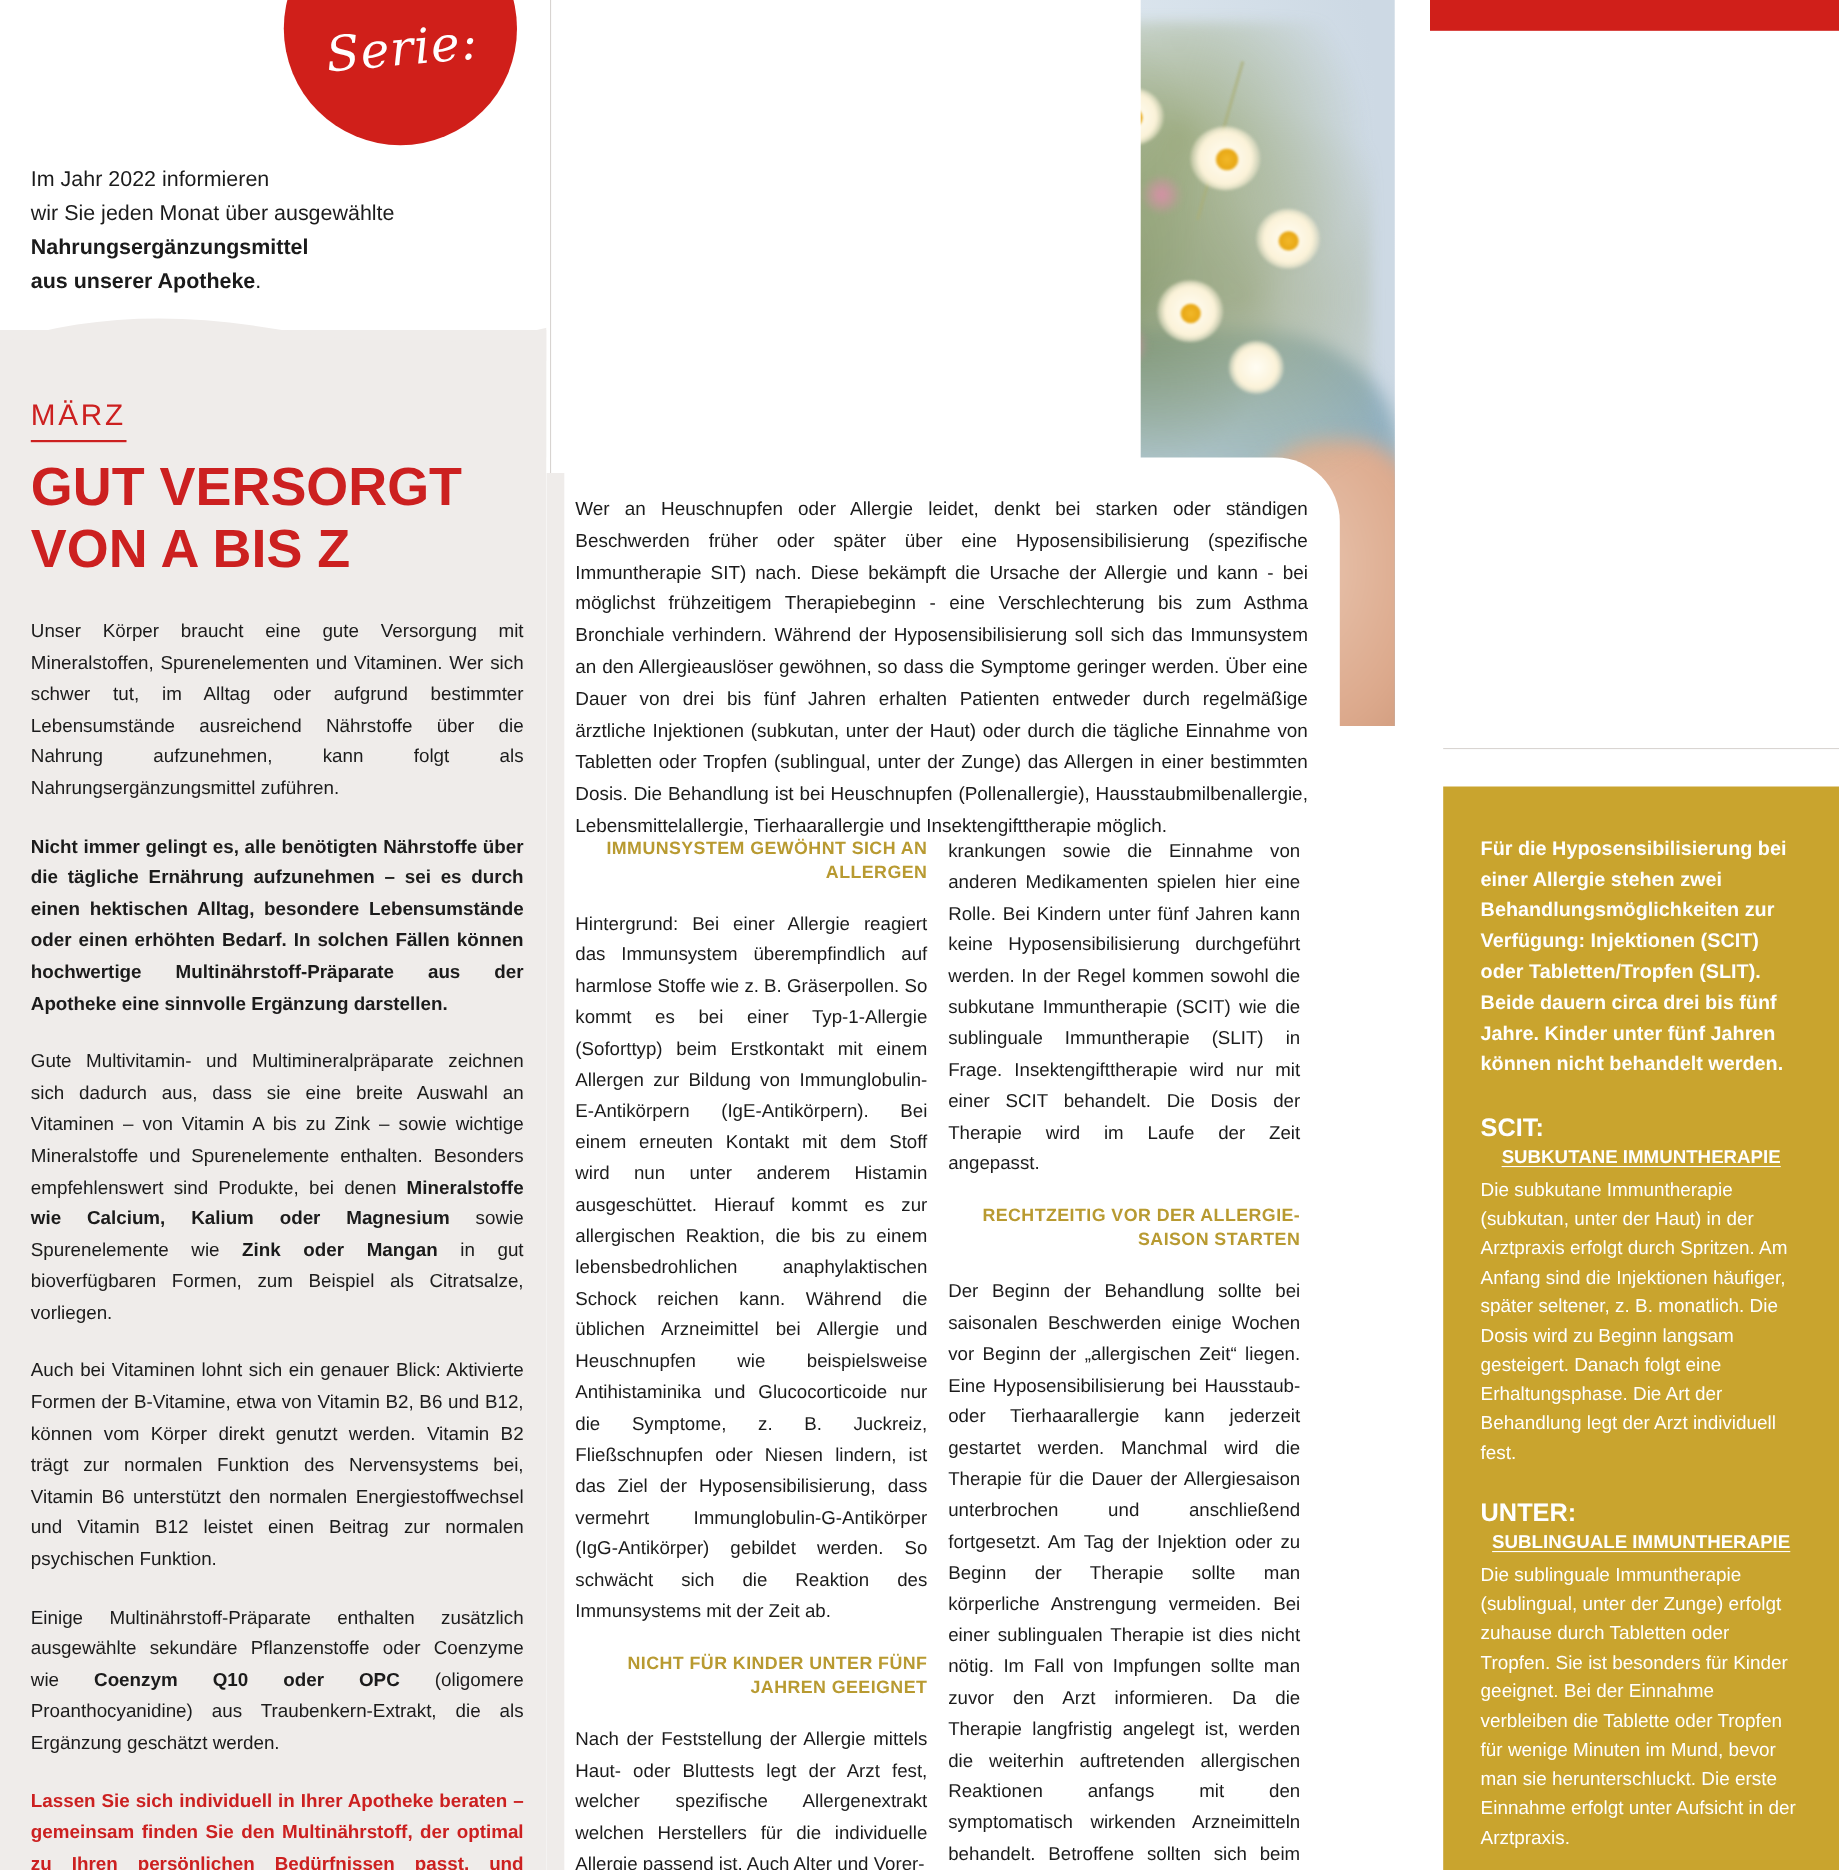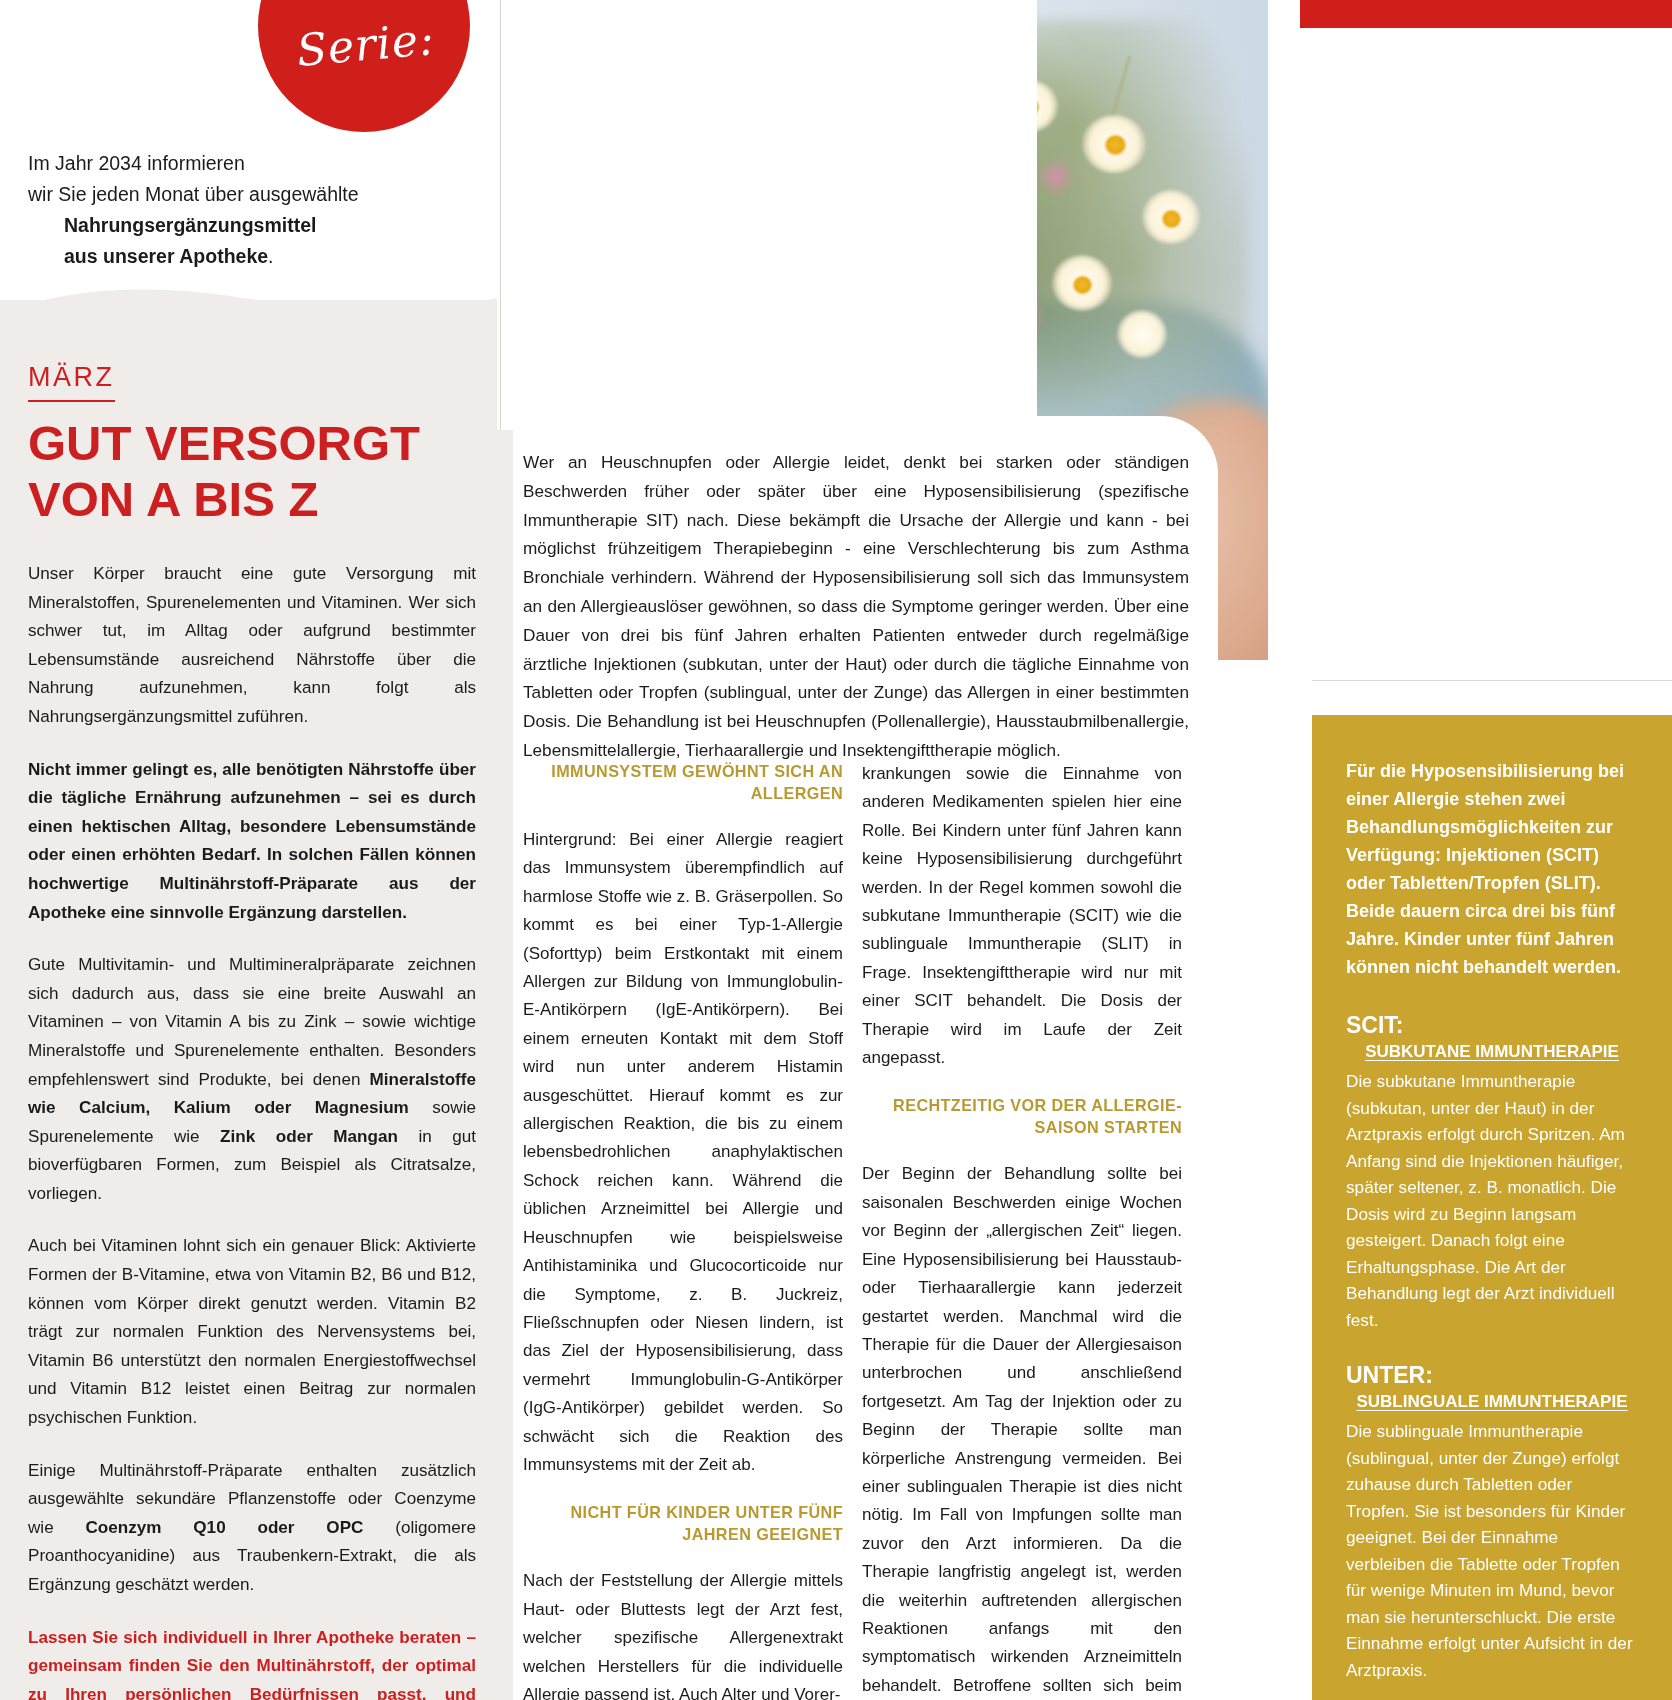--- a/index.html
+++ b/index.html
@@ -32,21 +32,21 @@
     display:flex; align-items:flex-end; justify-content:center;
     padding-bottom:62px;
     color:#fff; font-size:44px; font-style:italic;
     font-family:"DejaVu Serif", serif; letter-spacing:1px;
     transform:rotate(-5deg);
   }
   #intro-block {
     position:absolute; left:28px; top:148px; width:430px;
     font-size:19.5px; line-height:31px; color:#1b1b1b;
   }
-  #intro-block .b { font-weight:bold;margin-left:36px; }
+  #intro-block .b { font-weight:bold; }
 
   #month-kicker {
     position:absolute; left:28px; top:362px;
     font-size:27px; color:#cc2020; letter-spacing:2.5px;
     padding-bottom:7px; border-bottom:2px solid #cc2020;
     font-weight:300;
   }
   #left-headline {
     position:absolute; left:28px; top:415px; width:440px;
     font-size:49px; line-height:56px; font-weight:bold;
@@ -248,21 +248,21 @@
   <div id="left-grey-panel"></div>
   <svg id="left-wave" viewBox="0 0 497 46" preserveAspectRatio="none">
     <path d="M0,30 C70,6 150,2 230,14 C310,26 390,40 497,16 L497,46 L0,46 Z" fill="#efecea"></path>
   </svg>
 
   <div id="serie-badge">
     <div id="serie-label">Serie:</div>
   </div>
 
   <div id="intro-block">
-    <div>Im Jahr 2034 informieren</div>
+    <div>Im Jahr 2022 informieren</div>
     <div>wir Sie jeden Monat über ausgewählte</div>
     <div class="b">Nahrungsergänzungsmittel</div>
     <div><span class="b">aus unserer Apotheke</span><span>.</span></div>
   </div>
 
   <div id="month-kicker">MÄRZ</div>
   <div id="left-headline">GUT VERSORGT VON A BIS Z</div>
 
   <div id="left-body">
     <p>Unser Körper braucht eine gute Versorgung mit Mineralstoffen, Spurenelementen und Vitaminen. Wer sich schwer tut, im Alltag oder aufgrund bestimmter Lebensumstände ausreichend Nährstoffe über die Nahrung aufzunehmen, kann folgt als Nahrungsergänzungsmittel zuführen.</p>

